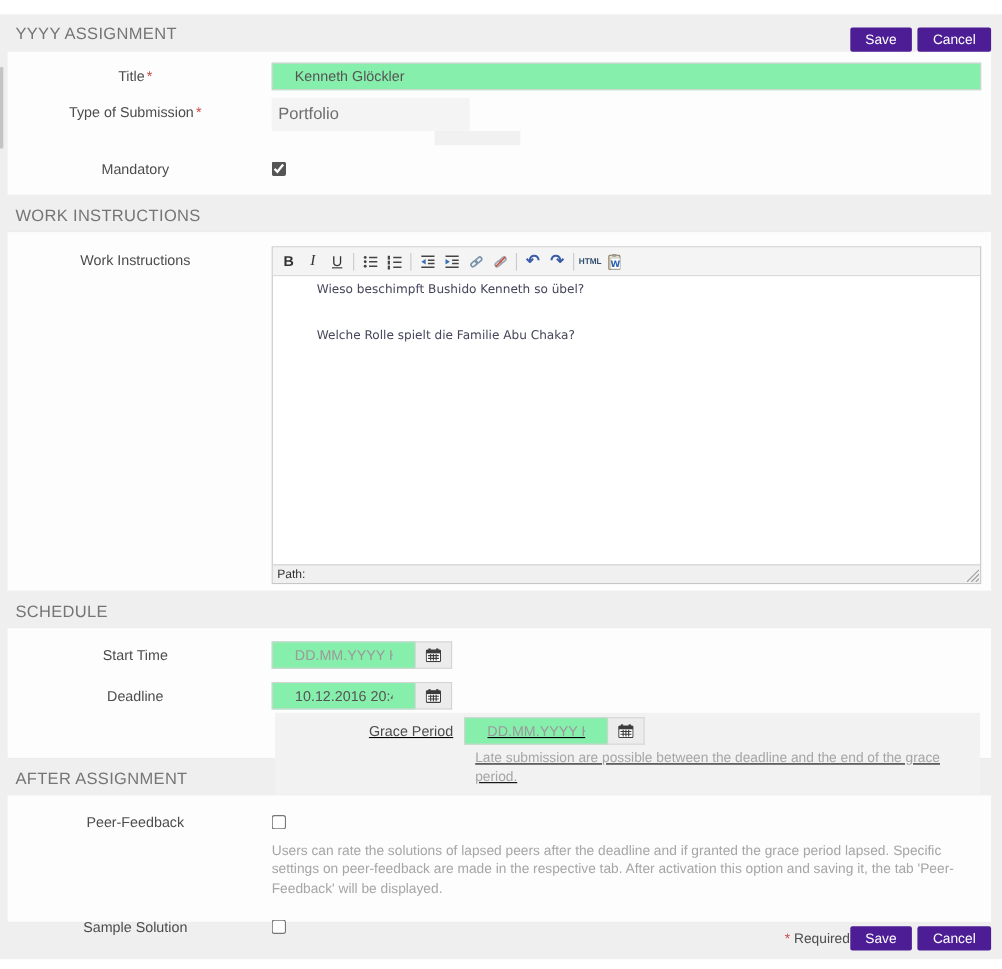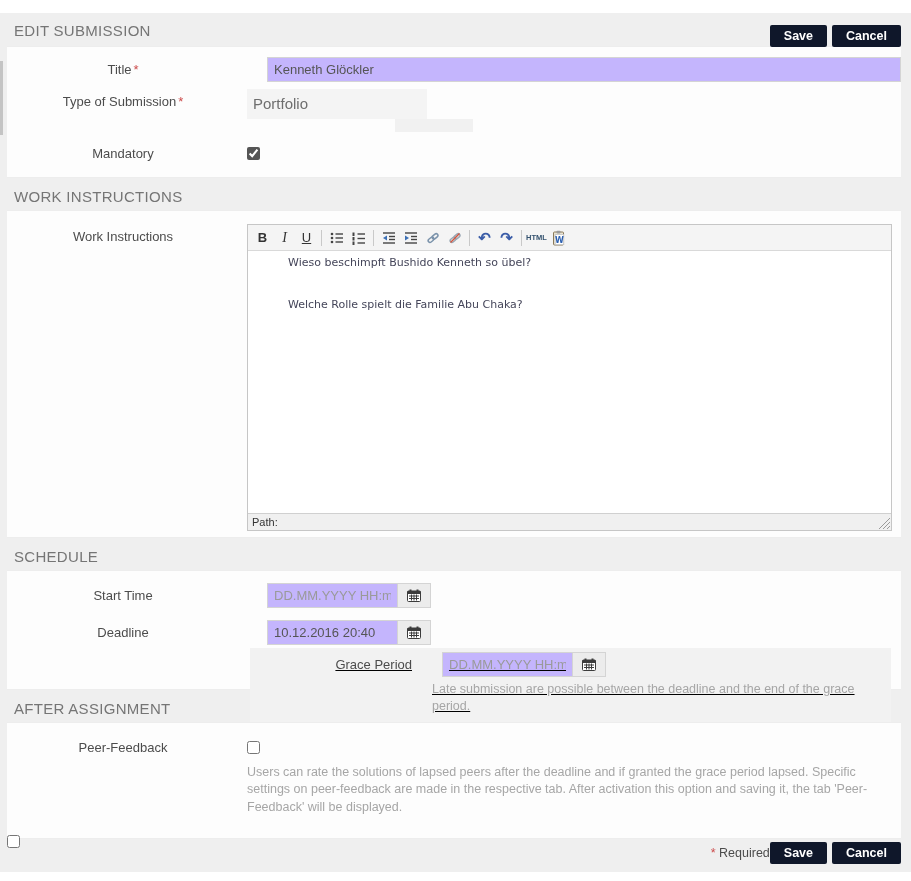--- a/index.html
+++ b/index.html
@@ -4,36 +4,36 @@
 <style>
   * { box-sizing: border-box; margin: 0; padding: 0; }
   html,body { width: 911px; height: 881px; background: #ffffff; overflow: hidden;
               font-family: "Liberation Sans", sans-serif; }
   .page { margin-top: 13px; height: 859px; background: #efefef; position: relative; }
 
   
   .header-bar { height: 33px; position: relative; }
   .page-title { position: absolute; left: 14px; top: 9px; font-size: 15px; color: #757575; letter-spacing: .3px; }
   .btn-group { position: absolute; right: 10px; top: 12px; display: flex; gap: 5px; z-index: 3; }
-  .btn { background: #0f172a; color: #fff; border: none; border-radius: 2px; font-size: 12.5px;
-         font-family: "Liberation Sans", sans-serif; padding: 0 14px; height: 22px; cursor: pointer; font-weight: bold; }
+  .btn { background: #4c1d95; color: #fff; border: none; border-radius: 2px; font-size: 12.5px;
+         font-family: "Liberation Sans", sans-serif; padding: 0 14px; height: 22px; cursor: pointer; }
 
   
   .sec { background: #fdfdfd; margin: 0 10px 0 7px; border: 1px solid #ededed; border-left: none; border-right: none; }
   .sec-title { padding: 10px 0 5px 14px; font-size: 15px; color: #757575; letter-spacing: .3px; }
 
   .row { display: flex; align-items: flex-start; }
   .lbl { width: 240px; text-align: center; padding-right: 8px; font-size: 13px; color: #4c4c4c; line-height: 25px; flex: none; }
   .req { color: #cc4b4b; margin-left: 2px; }
   .help { font-size: 12.5px; color: #a6a6a6; line-height: 1.38; margin-top: 6px; }
 
   
   #sec-general { height: 132px; padding-top: 10px; position: relative; }
   .txt-input { height: 25px; border: 1px solid #d4d4d4; font-size: 13px; color: #555;
-               font-family: "Liberation Sans", sans-serif; padding: 0 6px; background: #c4b5fd; margin-left: 20px; }
+               font-family: "Liberation Sans", sans-serif; padding: 0 20px; background: #86efac; }
   .txt-input::placeholder { color: #9a9a9a; }
   #title-input { width: 645px; }
   .type-row { margin-top: 7px; }
   .type-box { width: 180px; height: 30px; background: #f4f4f4; font-size: 15px; color: #6e6e6e;
               line-height: 30px; padding-left: 6px; position: relative; }
   .type-artifact { position: absolute; left: 148px; top: 30px; width: 78px; height: 13px; background: #f1f1f1; }
   .mand-row { margin-top: 22px; }
   .cbx { width: 13px; height: 13px; margin-top: 6px; accent-color: #555; }
   .left-strip { position: absolute; left: 0; top: 48px; width: 3px; height: 74px; background: #c4c4c4; }
 
@@ -79,21 +79,21 @@
   .req-note { font-size: 12.5px; color: #4c4c4c; }
   svg { display: block; }
 </style>
 </head>
 <body>
 
 <div class="page">
   <div class="left-strip"></div>
 
   <div class="header-bar">
-    <div class="page-title">EDIT SUBMISSION</div>
+    <div class="page-title">YYYY ASSIGNMENT</div>
     <div class="btn-group">
       <button class="btn">Save</button>
       <button class="btn">Cancel</button>
     </div>
   </div>
 
   <div class="sec" id="sec-general">
     <div class="row">
       <div class="lbl"><span>Title</span><span class="req">*</span></div>
       <input class="txt-input" id="title-input" value="Kenneth Glöckler" style="">
@@ -298,20 +298,21 @@
   <div class="sec-title">AFTER ASSIGNMENT</div>
   <div class="sec" id="sec-after">
     <div class="row">
       <div class="lbl">Peer-Feedback</div>
       <div>
         <input type="checkbox" class="cbx" style="">
         <div class="help peer-help">Users can rate the solutions of lapsed peers after the deadline and if granted the grace period lapsed. Specific settings on peer-feedback are made in the respective tab. After activation this option and saving it, the tab 'Peer-Feedback' will be displayed.</div>
       </div>
     </div>
     <div class="row sample-row">
+      <div class="lbl">Sample Solution</div>
       <input type="checkbox" class="cbx" style="">
     </div>
   </div>
 
   <div class="footer">
     <div class="req-note"><span class="req">*</span> <span>Required</span></div>
     <div class="btn-group" style="position:static;">
       <button class="btn">Save</button>
       <button class="btn">Cancel</button>
     </div>

